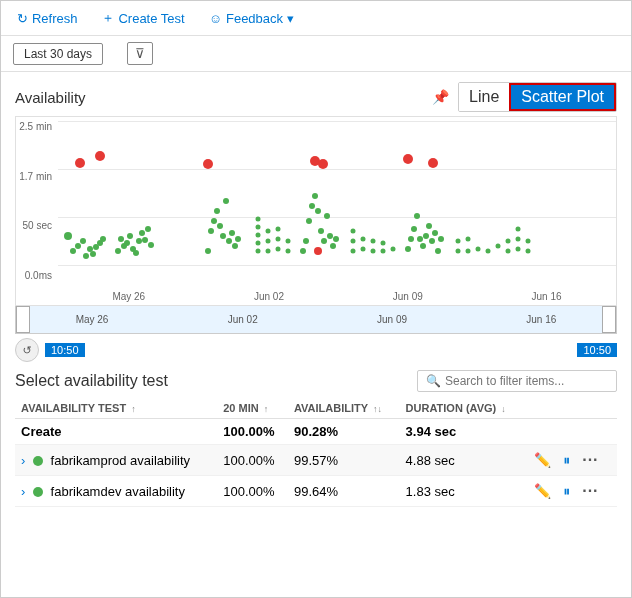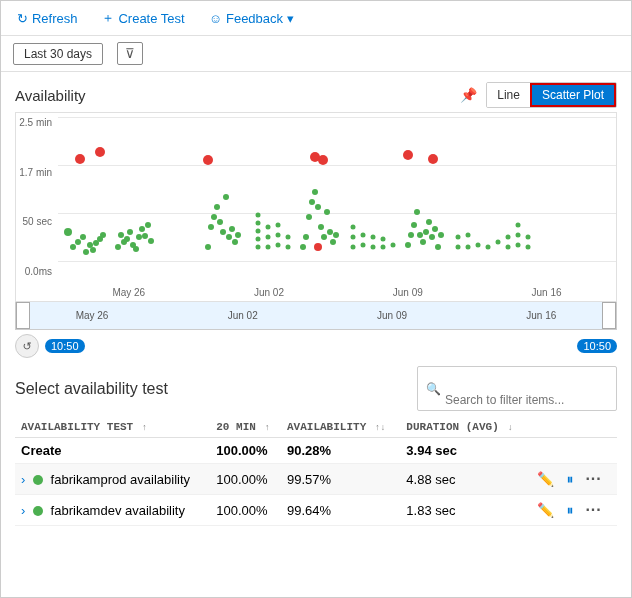--- a/index.html
+++ b/index.html
@@ -27,21 +27,21 @@
       background: none;
       border: none;
       color: #0078d4;
       font-size: 13px;
       cursor: pointer;
       padding: 2px 4px;
     }
     .filter-bar {
       display: flex;
       align-items: center;
-      gap: 14px;
+      gap: 24px;
       padding: 6px 12px;
       border-bottom: 1px solid #e0e0e0;
     }
     .filter-btn {
       border: 1px solid #8a8a8a;
       background: #fff;
       border-radius: 2px;
       padding: 3px 10px;
       font-size: 12px;
       cursor: pointer;
@@ -86,21 +86,21 @@
     .view-toggle {
       display: flex;
       border: 1px solid #ccc;
       border-radius: 2px;
       overflow: hidden;
     }
     .view-toggle-btn {
       border: none;
       background: #fff;
       padding: 3px 10px;
-      font-size: 12px;
+      font-size: 16px;
       cursor: pointer;
       color: #333;
     }
     .view-toggle-btn.active {
       background: #0078d4;
       color: #fff;
       border: 2px solid #d00000;
     }
     .chart-area {
       border: 1px solid #e0e0e0;
@@ -183,21 +183,21 @@
       justify-content: space-between;
       align-items: center;
       padding: 2px 0;
       margin-bottom: 6px;
     }
     .time-badge {
       background: #0078d4;
       color: #fff;
       font-size: 11px;
       padding: 1px 6px;
-      border-radius: 7px;
+      border-radius: 0;
     }
     .timeline-icon-btn {
       background: #f0f0f0;
       border: 1px solid #ccc;
       border-radius: 50%;
       width: 24px;
       height: 24px;
       display: flex;
       align-items: center;
       justify-content: center;
@@ -230,36 +230,34 @@
       background: #fff;
     }
     .search-icon { color: #888; margin-right: 4px; font-size: 12px; }
     .search-input {
       border: none;
       outline: none;
       font-size: 12px;
       color: #a16207;
       width: 100%;
       background: transparent;
-      margin-top: 23px;
     }
     .data-table {
       width: 100%;
       border-collapse: collapse;
     }
     .data-table th {
       font-size: 11px;
       font-weight: 600;
       color: #555;
       text-align: left;
       padding: 4px 6px;
       border-bottom: 1px solid #e0e0e0;
       text-transform: uppercase;
       white-space: nowrap;
-      font-family: Liberation Mono, monospace;
     }
     .data-table td {
       font-size: 13px;
       padding: 5px 6px;
       border-bottom: 1px solid #f0f0f0;
     }
     .data-table tr.overall-row td {
       font-weight: 600;
     }
     .row-expand {

